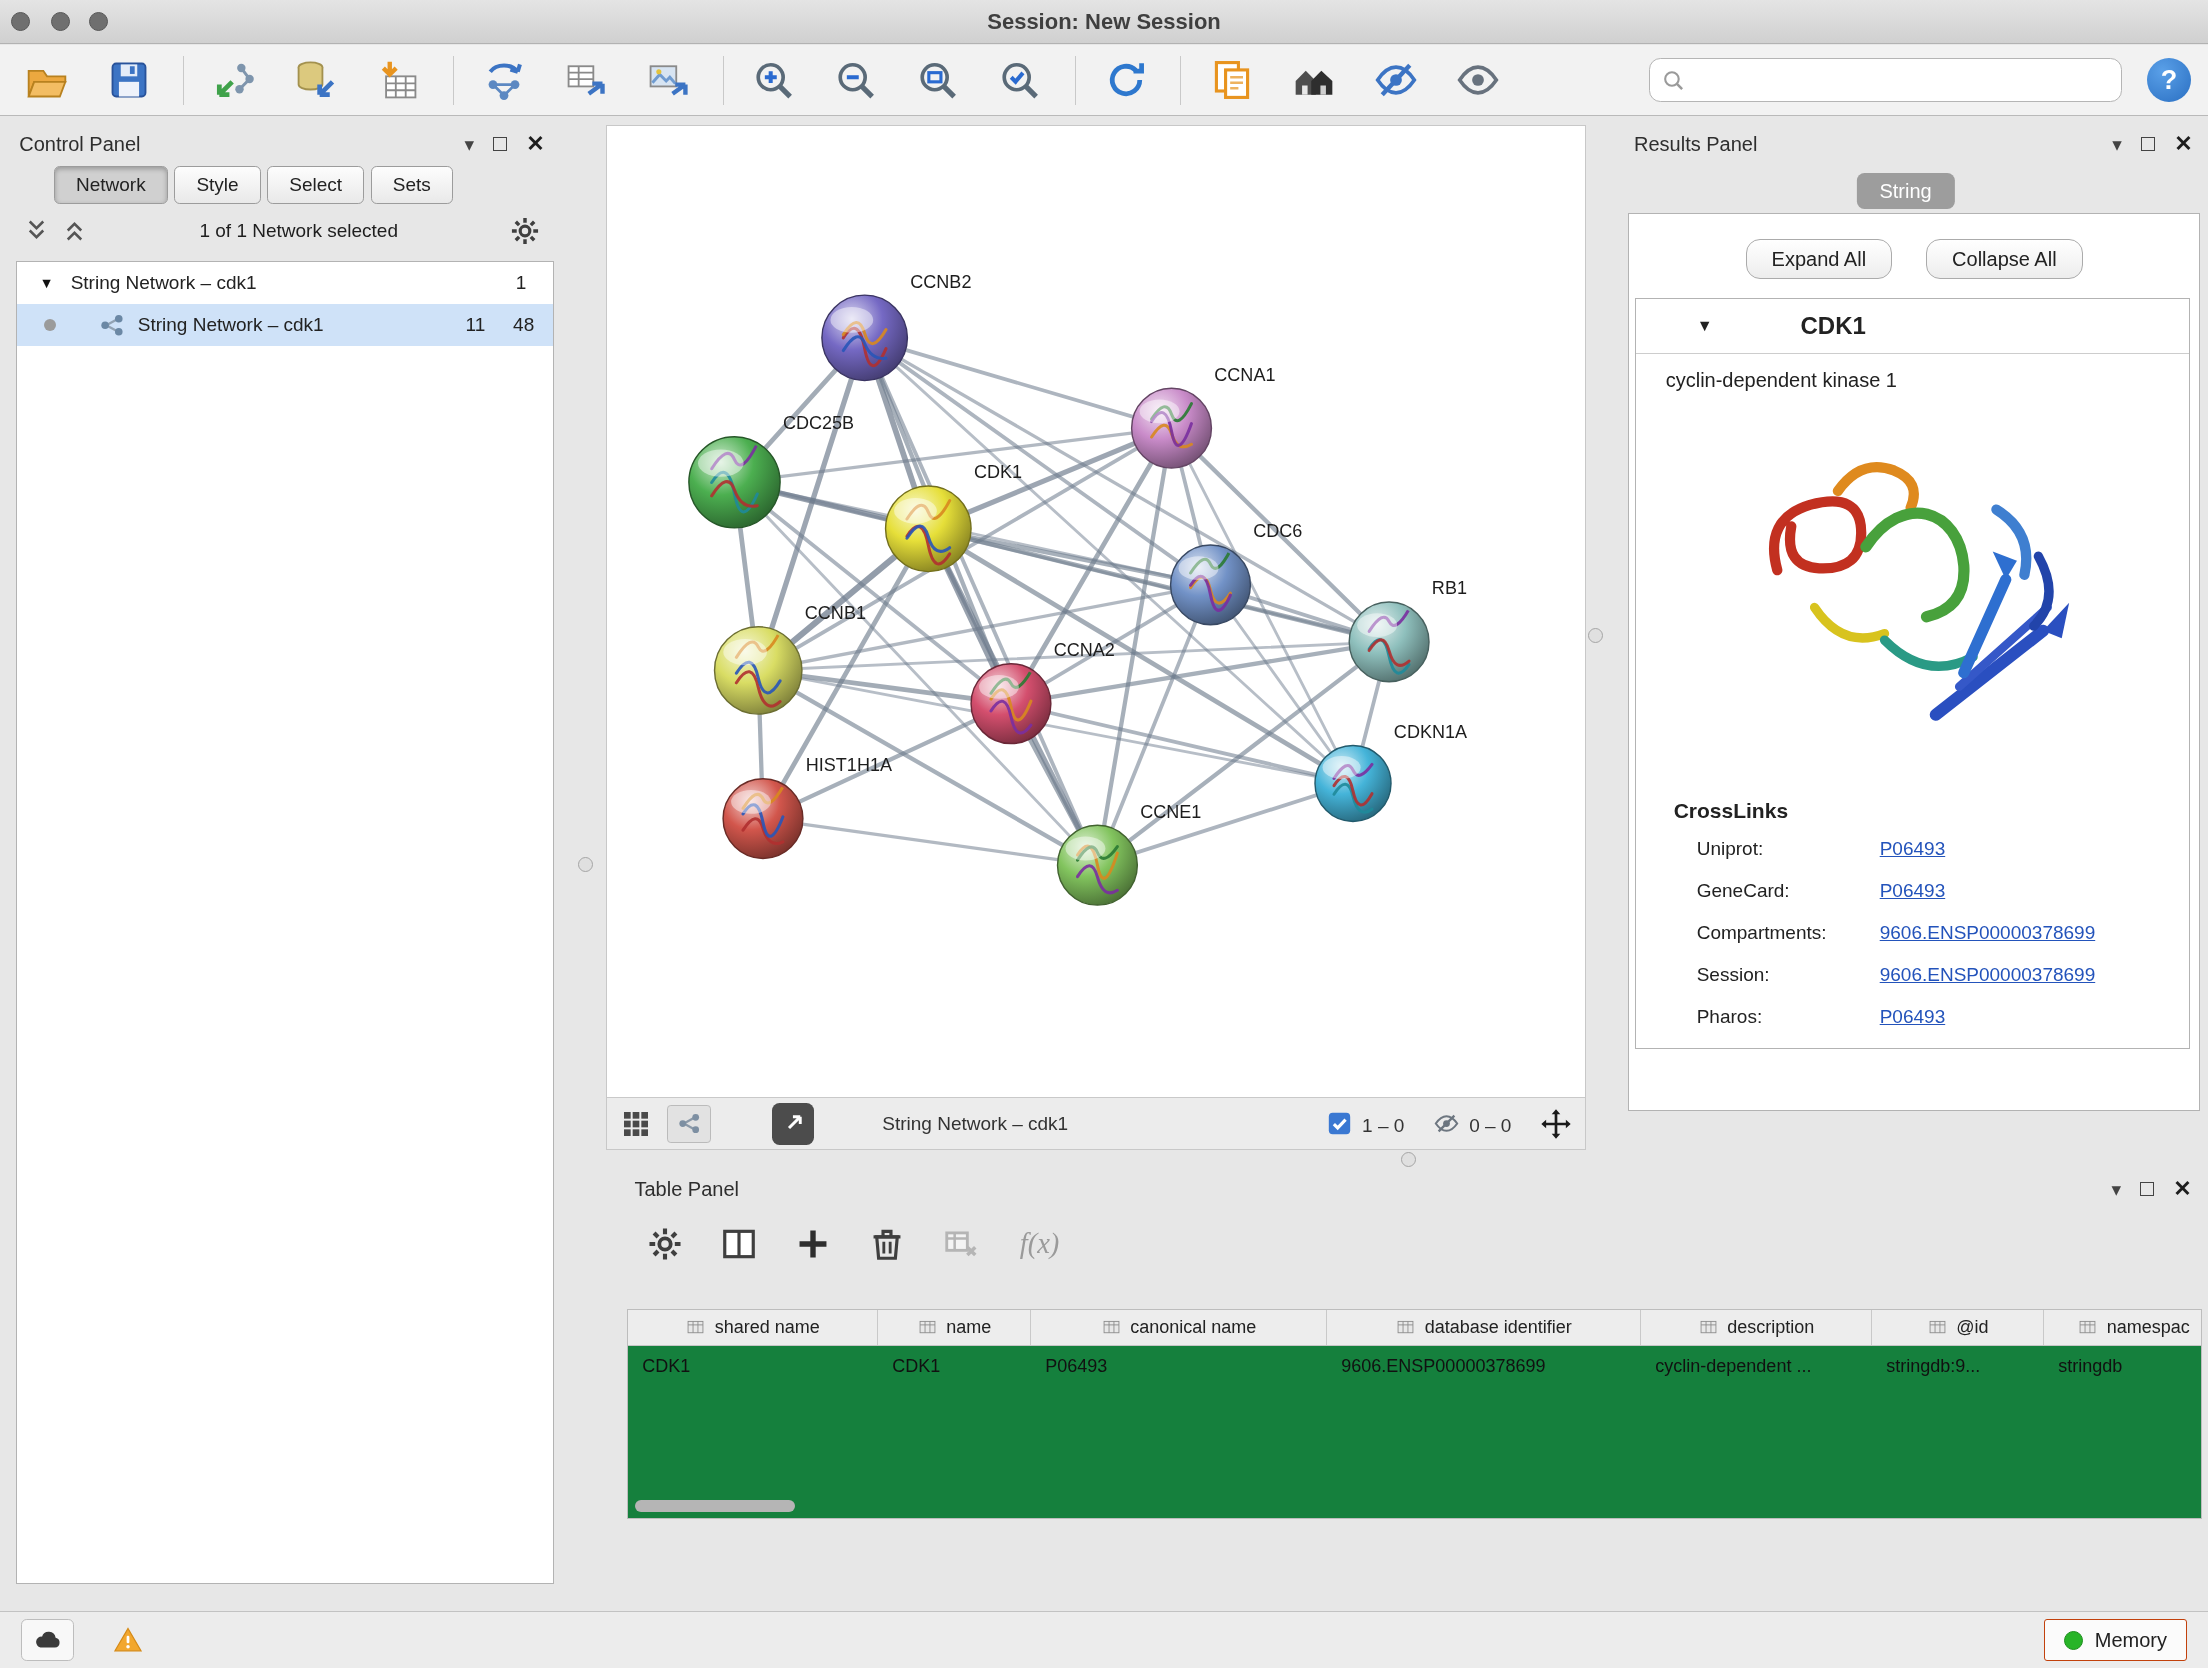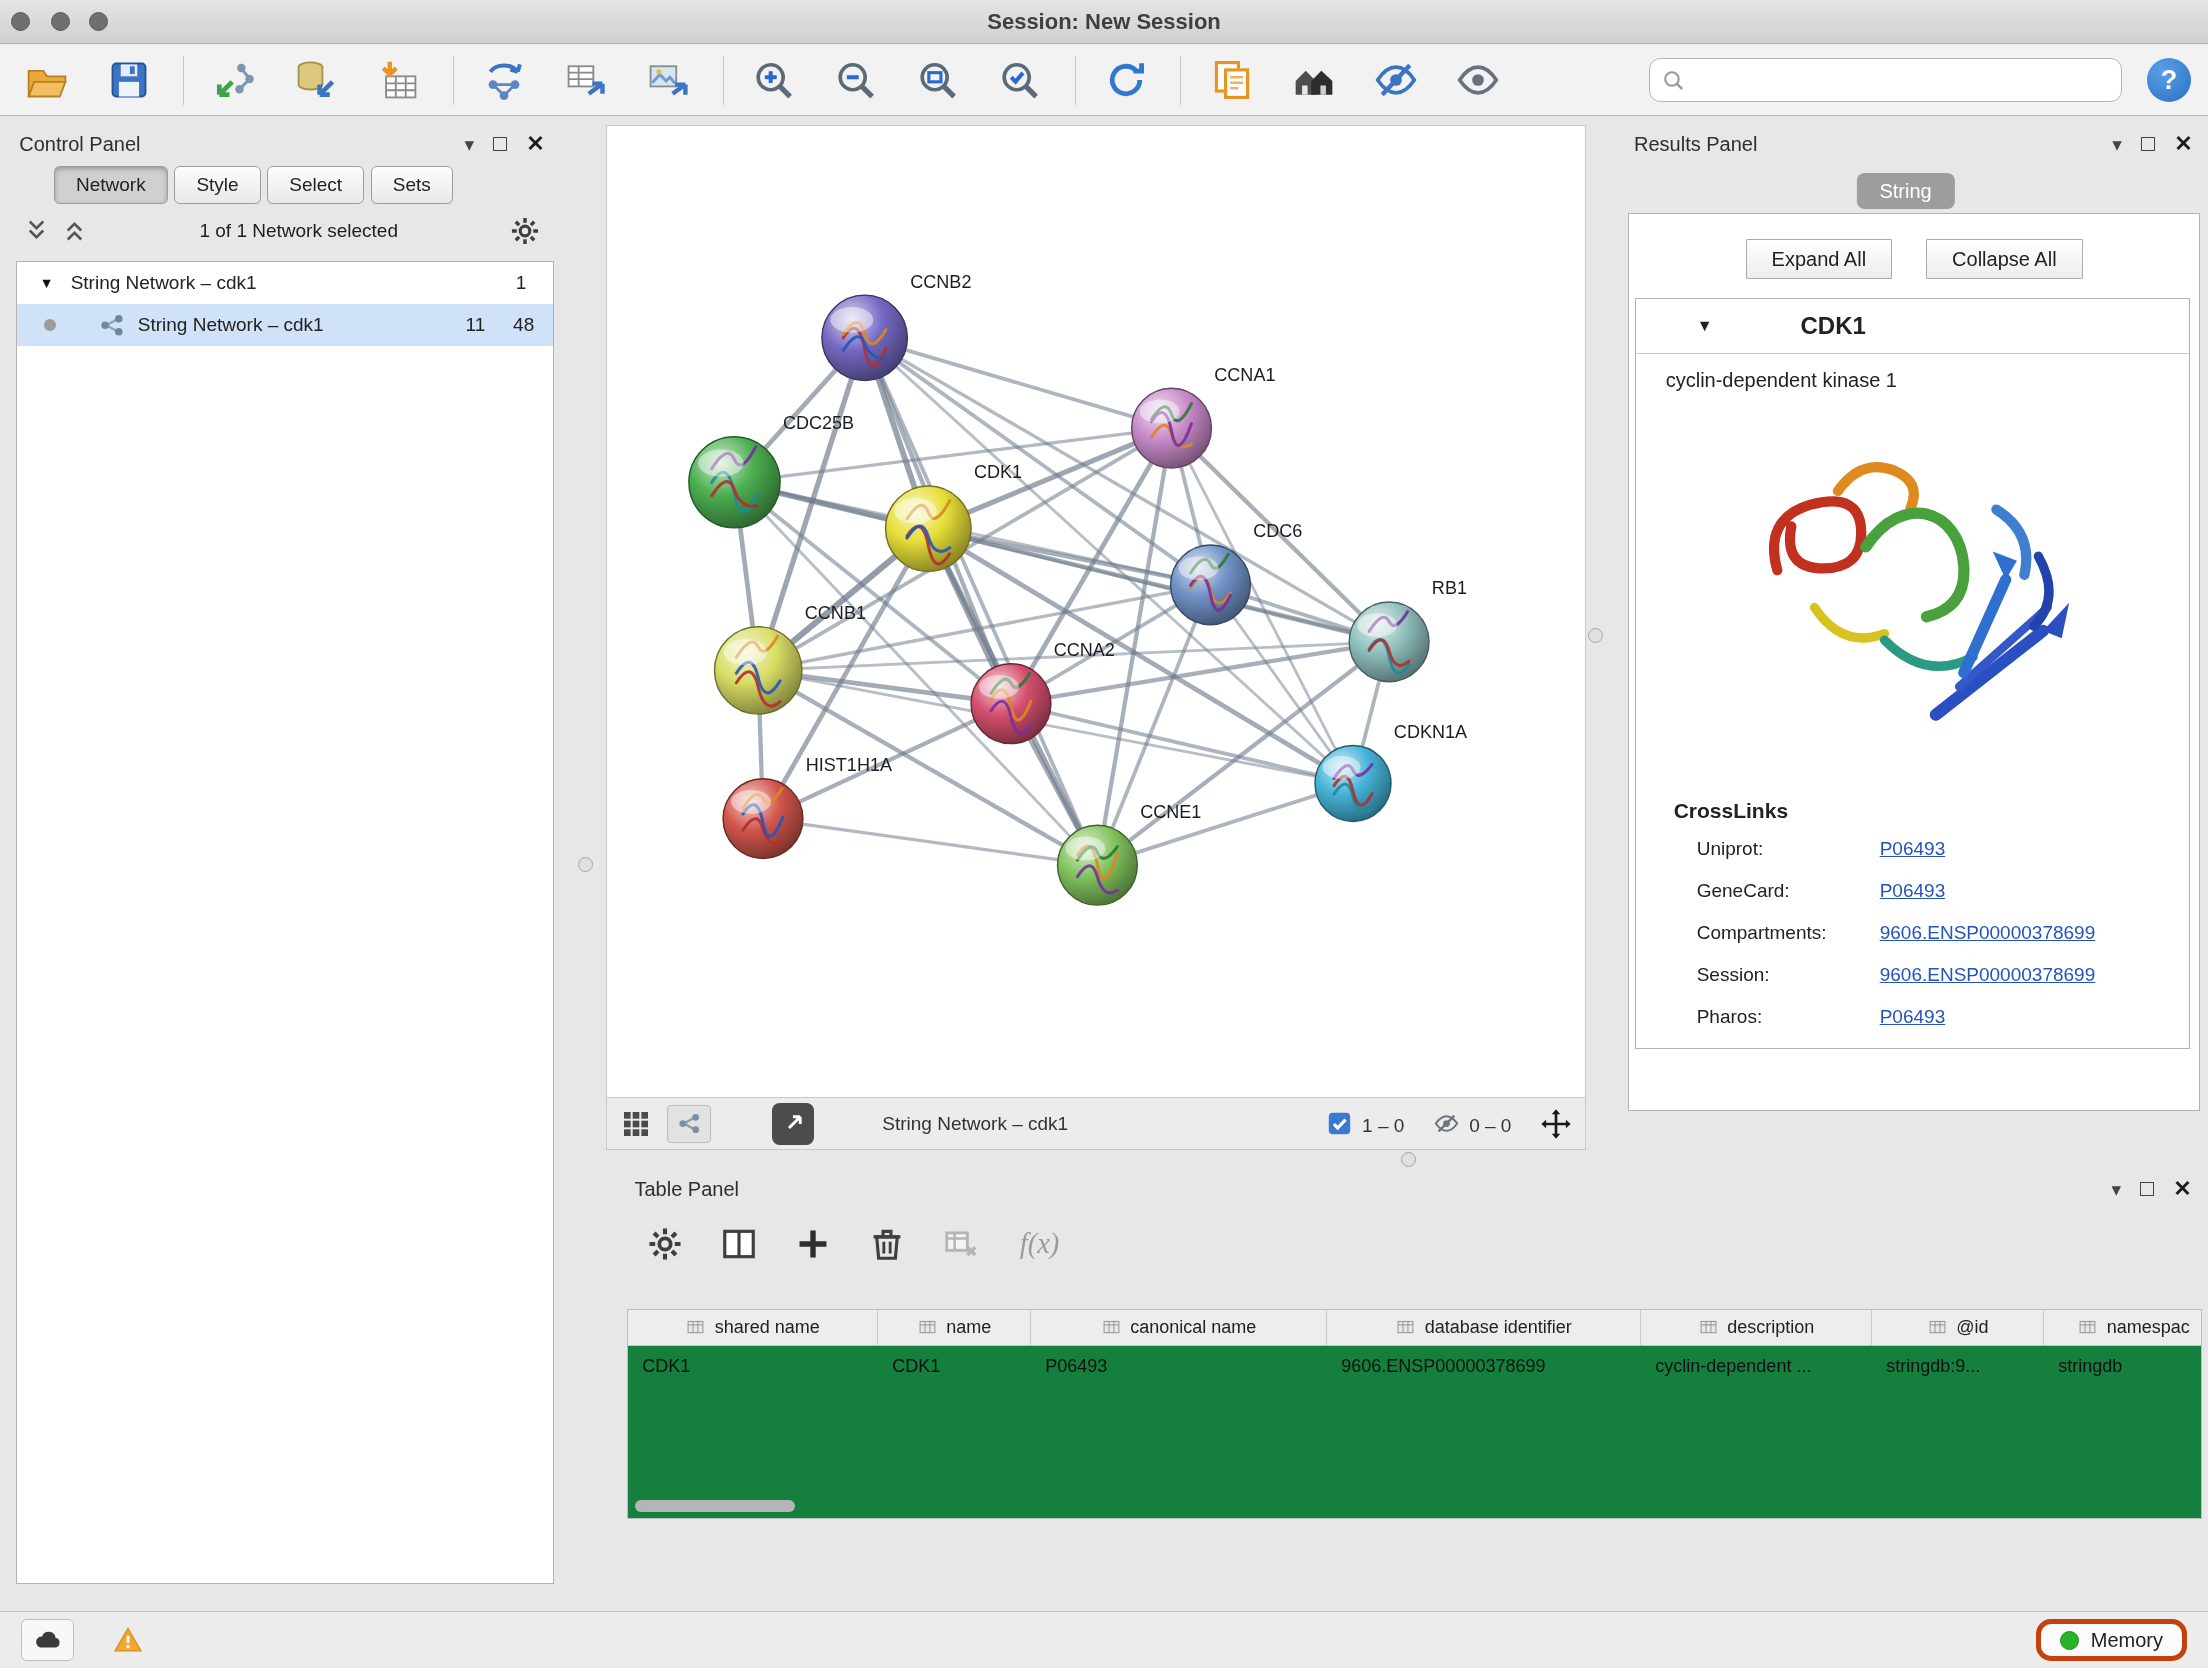--- a/index.html
+++ b/index.html
@@ -63,21 +63,21 @@
 
   
   .splitter-dot{position:absolute;width:15px;height:15px;border-radius:50%;background:#e0e0e0;border:1px solid #a5a5a5;cursor:pointer}
 
   
   .results-panel{position:absolute;left:1607px;top:122px;width:597px;height:1032px}
   .results-panel .panel-header{padding:0 11.4px 0 27px}
   .string-pill{position:absolute;left:50%;transform:translateX(-50%);top:51px;background:#9d9d9d;color:#fff;font-size:20px;padding:6.7px 23px;border-radius:7.6px;cursor:pointer}
   .rp-content{position:absolute;left:21px;right:3.8px;top:91px;bottom:43px;background:#fff;border:1px solid #b3b3b3}
   .rp-buttons{display:flex;justify-content:center;gap:34px;padding:25px 0 19px}
-  .rp-btn{border:1px solid #ababab;background:linear-gradient(#fff,#ededed);border-radius:1px;font-size:20px;padding:7.6px 25px;cursor:pointer}
+  .rp-btn{border:1px solid #ababab;background:linear-gradient(#fff,#ededed);border-radius:14px;font-size:20px;padding:7.6px 25px;cursor:pointer}
   .rp-section{margin:0 9.5px 0 5.7px;border:1px solid #b3b3b3}
   .rp-sec-header{display:flex;align-items:center;height:55px;border-bottom:1px solid #cdcdcd}
   .rp-sec-header .tri{margin-left:61px;font-size:16px;cursor:pointer}
   .rp-sec-title{font-size:24px;font-weight:bold;margin-left:88px}
   .rp-desc{font-size:20px;margin:15px 0 0 30px}
   .protein-img{display:block;margin:15px auto 0;width:373px;height:373px}
   .cl-title{font-size:21px;font-weight:bold;margin:19px 0 15px 38px}
   .cl-row{display:flex;font-size:19px;margin:0 0 20px 61px}
   .cl-label{width:183px;flex:none}
   .cl-link{color:#2353bb;text-decoration:underline;cursor:pointer;white-space:nowrap}
@@ -97,21 +97,21 @@
   .hscroll{position:absolute;left:6.7px;bottom:5.7px;width:160px;height:12.4px;border-radius:6.7px;background:#b5b5b5;cursor:pointer}
   .tp-tabs{position:absolute;left:0;right:0;bottom:7.6px;display:flex;justify-content:center}
   .tp-tab{border:1px solid #a8a8a8;background:#fff;font-size:20px;padding:5.7px 27px;cursor:pointer;color:#1c1c1c}
   .tp-tab.selected{background:#7f7f7f;color:#fff;border-color:#6f6f6f}
 
   
   .status-bar{position:absolute;left:0;right:0;bottom:0;height:57px;background:#ececec;border-top:1px solid #c2c2c2;display:flex;align-items:center;padding:0 21px}
   .sb-btn{width:53px;height:42px;border:1px solid #bdbdbd;background:#f8f8f8;border-radius:5.7px;display:flex;align-items:center;justify-content:center;margin-right:27px;cursor:pointer}
   .sb-btn svg{width:30px;height:30px}
   .sb-plain{border:none;background:transparent}
-  .memory-btn{margin-left:auto;display:flex;align-items:center;gap:11.4px;border:5px solid #c2410c;background:#fbfbfb;border-radius:15px;height:42px;padding:0 19px;font-size:20px;cursor:pointer}
+  .memory-btn{margin-left:auto;display:flex;align-items:center;gap:11.4px;border:1px solid #c2410c;background:#fbfbfb;border-radius:3px;height:42px;padding:0 19px;font-size:20px;cursor:pointer}
   .memory-dot{width:19px;height:19px;border-radius:50%;background:#28b428;border:1px solid #1d8f1d}
 </style>
 </head>
 <body>
 
 <div class="app">
 
   <div class="titlebar">
     <span class="light" style="left:11.4px"></span>
     <span class="light" style="left:51px"></span>

